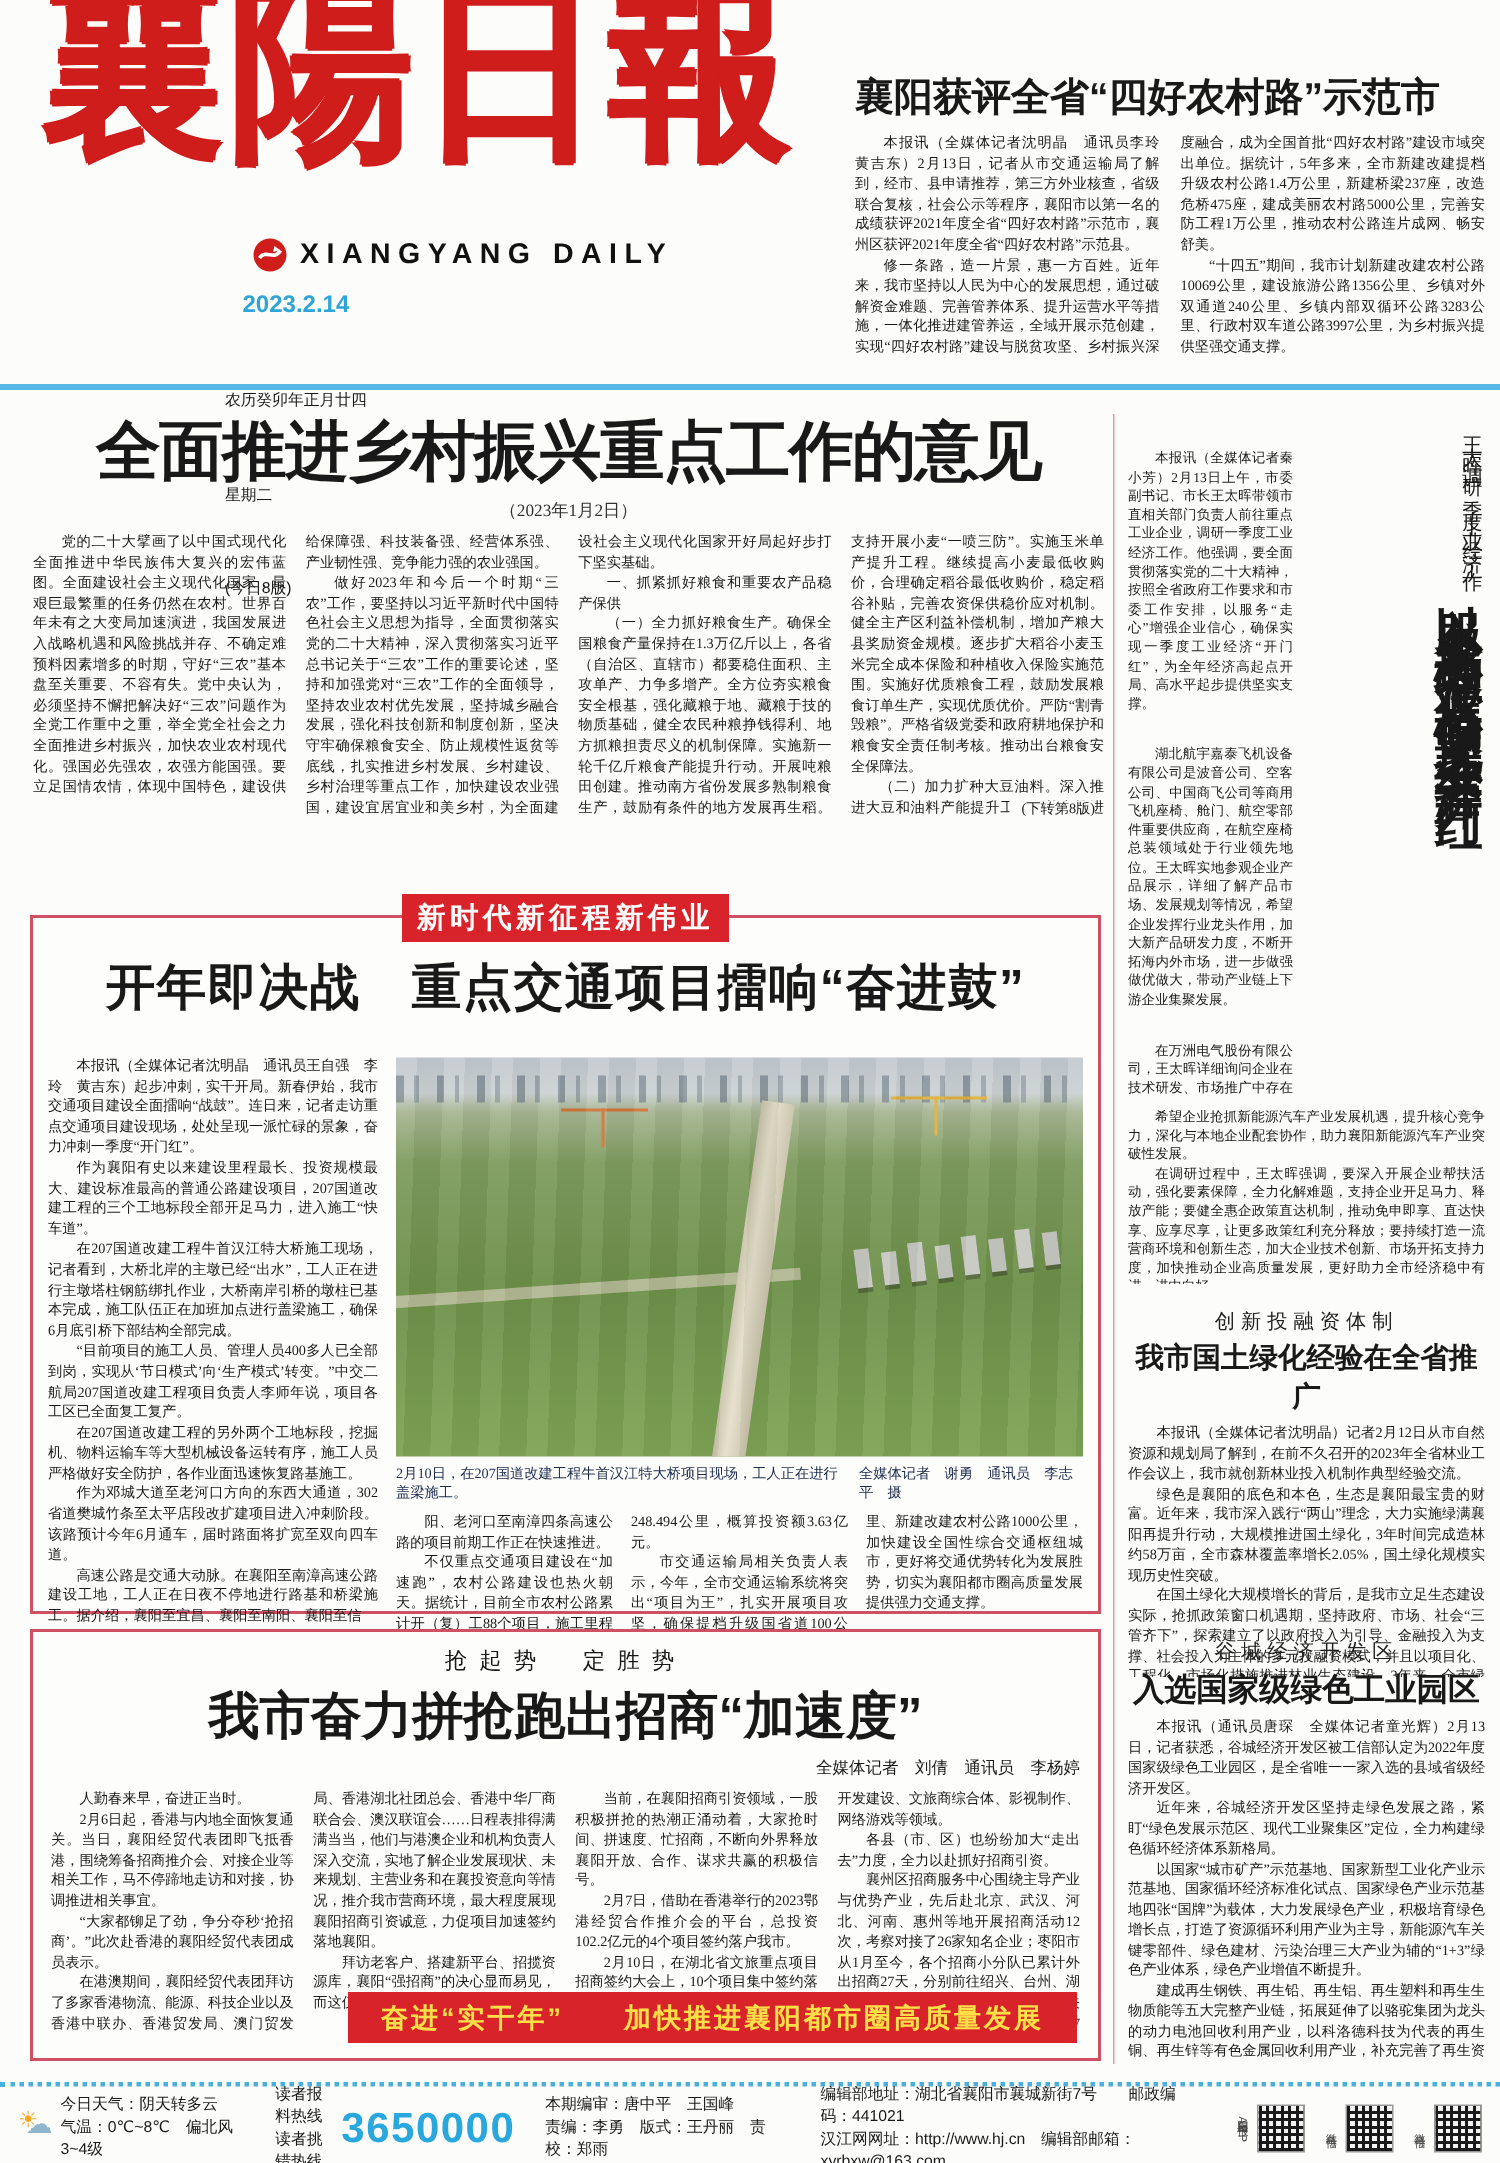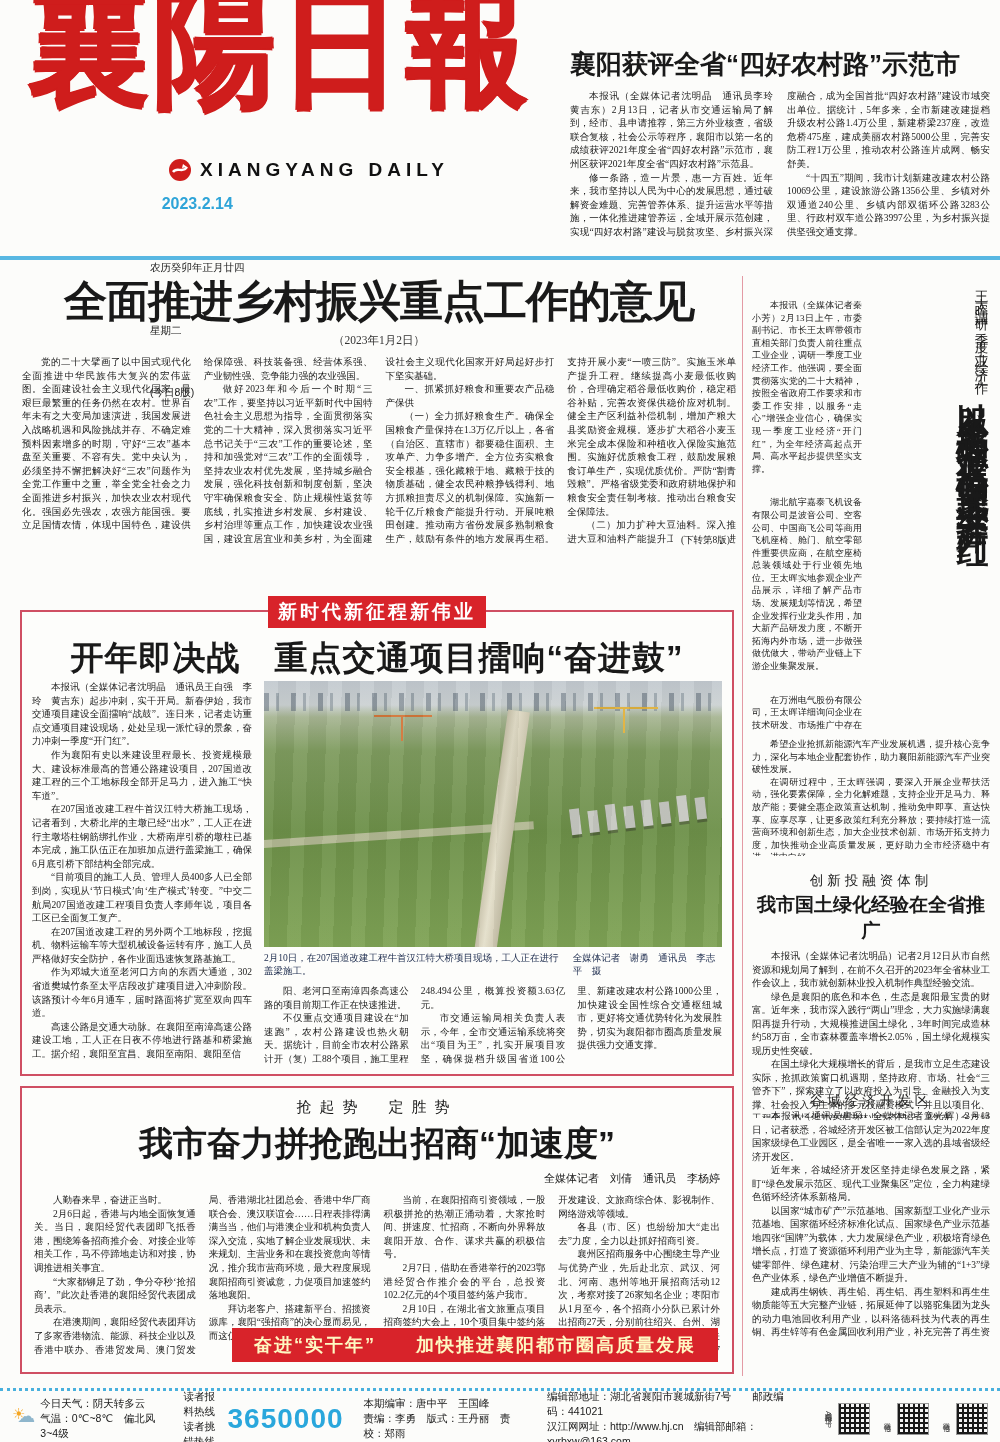--- a/index.html
+++ b/index.html
@@ -63,21 +63,21 @@
   .greening h3 { font-size:19px; }
   .gucheng h3 { font-size:21px; }
   .rbody { font-size:9.5px; line-height:13.5px; overflow:hidden; }
   .greening .rbody { height:168px; }
   .gucheng { top:1092px; height:282px; }
   .gucheng .rbody { height:230px; }
 
   
   .midbox { position:absolute; left:20px; top:610px; width:714px; height:466px; border:2px solid #cf4f63; background:#fdfdfb; box-sizing:border-box; }
   .midbanner { width:fit-content; margin:-16px auto 0; background:#d8232a; color:#fff; font-size:19px; font-weight:bold; letter-spacing:3px; padding:3px 10px; }
-  .midhead { text-align:center; font-size:33px; font-weight:800; letter-spacing:1px; margin:8px 0 0; }
+  .midhead { text-align:center; font-size:33px; font-weight:800; letter-spacing:1px; margin:8px 0 24px; }
   .midcontent { display:flex; gap:12px; padding:0 10px; }
   .mid-left { width:220px; font-size:9.5px; line-height:13.6px; height:386px; overflow:hidden; }
   .mid-right { flex:1; }
   .photo { position:relative; width:100%; height:266px; overflow:hidden;
     background:linear-gradient(180deg,#c3cad0 0px,#ccd2d3 24px,#a8b694 36px,#7f9c5f 70px,#6d9049 150px,#7fa355 266px); }
   .photo::after { content:""; position:absolute; inset:0;
     background:repeating-linear-gradient(92deg, rgba(255,255,255,0.05) 0 14px, rgba(0,0,0,0.04) 14px 32px); }
   .ph-skyline { position:absolute; top:12px; left:0; right:0; height:18px; opacity:.55;
     background:repeating-linear-gradient(90deg,#5f6c78 0 5px,transparent 5px 12px,#77848e 12px 15px,transparent 15px 27px); }
   .ph-road { position:absolute; top:30px; left:244px; width:22px; height:268px;
@@ -93,21 +93,21 @@
   .c2::before { background:#e0b13c; }
   .caption { display:flex; justify-content:space-between; gap:10px; font-size:9.5px; color:#1c2b4d; margin:5px 0 7px; }
   .cols3 { column-count:3; column-gap:12px; font-size:9.5px; line-height:13.6px; height:86px; overflow:hidden; }
 
   
   .invbox { position:absolute; left:20px; top:1086px; width:714px; height:288px; border:2px solid #cf4f63; box-sizing:border-box; padding:8px 12px 6px; background:#fdfdfb; }
   .inv-kicker { text-align:center; font-size:15px; letter-spacing:8px; margin-top:2px; }
   .inv-head { text-align:center; font-size:34px; font-weight:900; letter-spacing:0; margin:4px 0 2px; }
   .inv-byline { text-align:right; font-size:11px; font-weight:normal; margin:4px 0 8px; }
   .cols4i { column-count:4; column-gap:13px; font-size:9.5px; line-height:13.6px; height:172px; overflow:hidden; }
-  .invbanner { position:absolute; right:14px; bottom:10px; background:#d8232a; color:#fef9c3; font-size:18px; font-weight:bold; letter-spacing:2px; padding:5px 22px; }
+  .invbanner { position:absolute; right:14px; bottom:10px; background:#d8232a; color:#fde047; font-size:18px; font-weight:bold; letter-spacing:2px; padding:5px 22px; }
 
   
   .footer { position:absolute; left:0; top:1388px; width:1000px; height:54px; box-sizing:border-box;
     border-top:3px dotted #49b0dd; display:flex; align-items:center; gap:20px; padding:4px 12px 0;
     font-family:"Liberation Sans","DejaVu Sans",sans-serif; font-size:10.5px; line-height:15px; }
   .wx { position:relative; width:26px; height:22px; display:inline-block; }
   .wx .sun { position:absolute; left:0; top:-2px; color:#f5a623; font-size:15px; }
   .wx .cloud { position:absolute; left:5px; top:1px; color:#8fb6cc; font-size:18px; }
   .f-weather { display:flex; align-items:center; gap:6px; }
   .f-hotline { display:flex; align-items:center; gap:6px; }
@@ -195,20 +195,21 @@
   <h3 class="hei">我市国土绿化经验在全省推广</h3>
   <div class="rbody body">
       <p>本报讯（全媒体记者沈明晶）记者2月12日从市自然资源和规划局了解到，在前不久召开的2023年全省林业工作会议上，我市就创新林业投入机制作典型经验交流。</p>
       <p>绿色是襄阳的底色和本色，生态是襄阳最宝贵的财富。近年来，我市深入践行“两山”理念，大力实施绿满襄阳再提升行动，大规模推进国土绿化，3年时间完成造林约58万亩，全市森林覆盖率增长2.05%，国土绿化规模实现历史性突破。</p>
       <p>在国土绿化大规模增长的背后，是我市立足生态建设实际，抢抓政策窗口机遇期，坚持政府、市场、社会“三管齐下”，探索建立了以政府投入为引导、金融投入为支撑、社会投入为主体的多元投融资模式，并且以项目化、工程化、市场化措施推进林业生态建设。3年来，全市绿满襄阳再提升项目申报政策性银行贷款65亿元，获批41亿元，完成投资15亿元。</p>
     </div>
 </div>
 
 <div class="r-article gucheng">
   <div class="kicker">谷城经济开发区</div>
+  <h3 class="hei">入选国家级绿色工业园区</h3>
   <div class="rbody body">
       <p>本报讯（通讯员唐琛　全媒体记者童光辉）2月13日，记者获悉，谷城经济开发区被工信部认定为2022年度国家级绿色工业园区，是全省唯一一家入选的县域省级经济开发区。</p>
       <p>近年来，谷城经济开发区坚持走绿色发展之路，紧盯“绿色发展示范区、现代工业聚集区”定位，全力构建绿色循环经济体系新格局。</p>
       <p>以国家“城市矿产”示范基地、国家新型工业化产业示范基地、国家循环经济标准化试点、国家绿色产业示范基地四张“国牌”为载体，大力发展绿色产业，积极培育绿色增长点，打造了资源循环利用产业为主导，新能源汽车关键零部件、绿色建材、污染治理三大产业为辅的“1+3”绿色产业体系，绿色产业增值不断提升。</p>
       <p>建成再生钢铁、再生铅、再生铝、再生塑料和再生生物质能等五大完整产业链，拓展延伸了以骆驼集团为龙头的动力电池回收利用产业，以科洛德科技为代表的再生铜、再生锌等有色金属回收利用产业，补充完善了再生资源循环利用产业链条，实现再生资源产业向绿色、高端转型，技术向国际领先升级跨越。</p>
     </div>
 </div>
 
 <div class="midbox">
   <div class="midbanner hei">新时代新征程新伟业</div>

